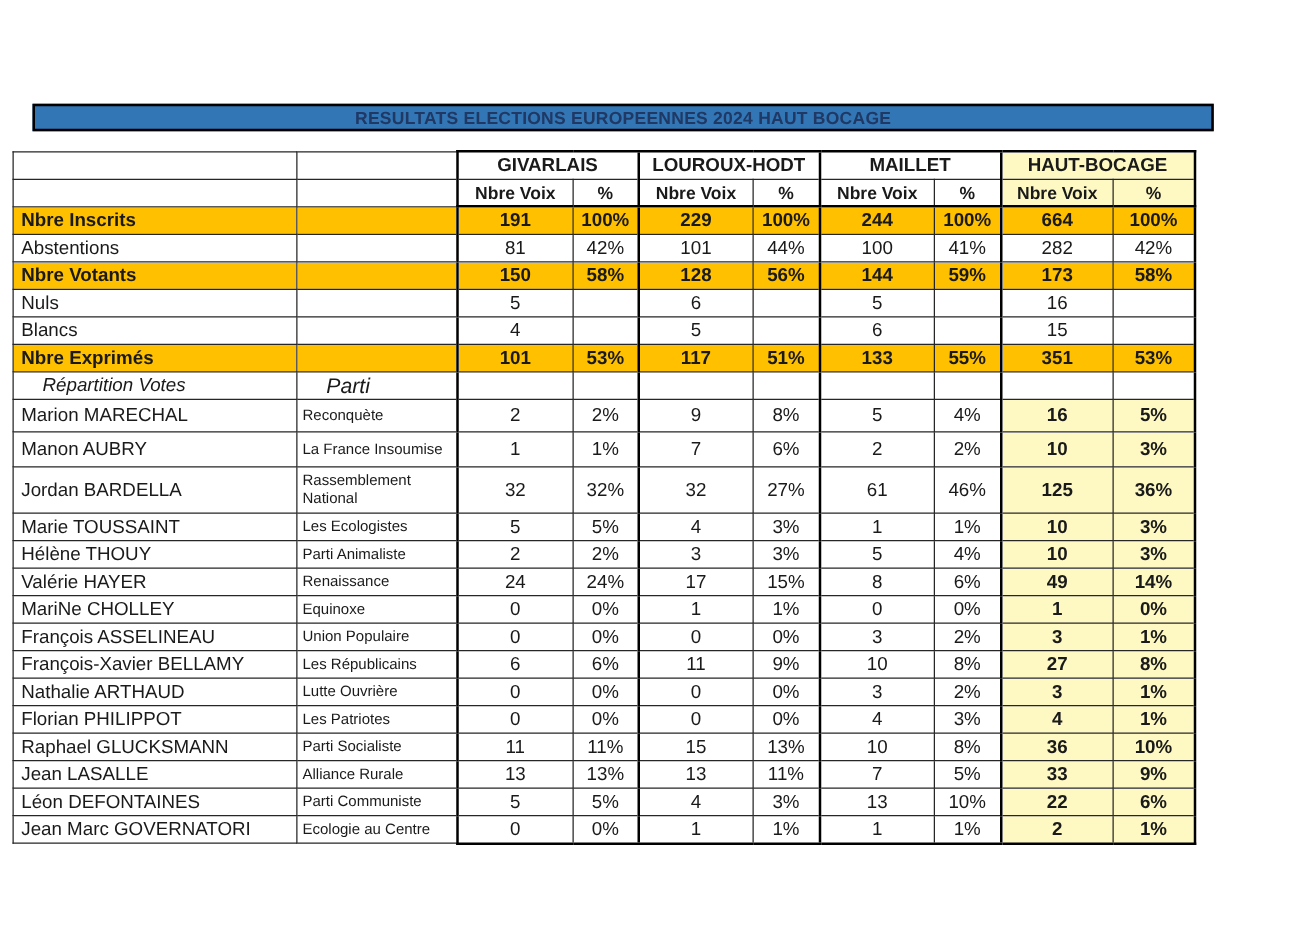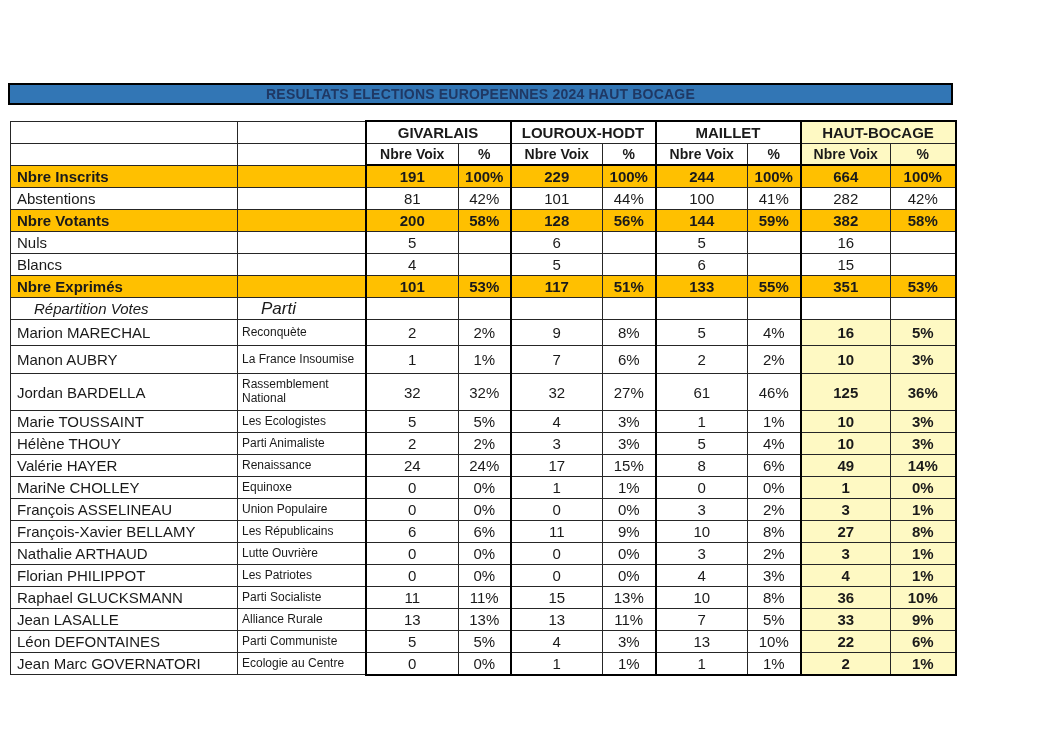--- a/index.html
+++ b/index.html
@@ -1,21 +1,21 @@
 <!DOCTYPE html>
 <html><head>
 <meta charset="utf-8">
 <style>
   html,body{margin:0;padding:0;}
   body{
     width:1050px;height:742px;background:#ffffff;position:relative;overflow:hidden;
     font-family:"Liberation Sans",sans-serif;color:#1a1a1a;
   }
   .title-bar{
-    position:absolute;left:8px;top:83px;width:945px;height:22px;box-sizing:border-box;
+    position:absolute;left:26px;top:83px;width:945px;height:22px;box-sizing:border-box;
     background:#3276B5;border:2px solid #000;color:#1F3864;
     font-weight:bold;font-size:14px;line-height:18px;text-align:center;
     letter-spacing:.2px;
   }
   table.results{
     position:absolute;left:10px;top:120px;width:945px;
     border-collapse:collapse;table-layout:fixed;
   }
   td,th{
     border:1px solid #262626;padding:0 4px;overflow:hidden;white-space:nowrap;
@@ -108,27 +108,27 @@
         <td class="v g-start">101</td>
         <td class="v">44%</td>
         <td class="v g-start">100</td>
         <td class="v">41%</td>
         <td class="v g-start">282</td>
         <td class="v g-end">42%</td>
       </tr>
       <tr class="gold">
         <td class="lbl">Nbre Votants</td>
         <td class="party"></td>
-        <td class="v g-start">200</td>
+        <td class="v g-start">150</td>
         <td class="v">58%</td>
         <td class="v g-start">128</td>
         <td class="v">56%</td>
         <td class="v g-start">144</td>
         <td class="v">59%</td>
-        <td class="v g-start">382</td>
+        <td class="v g-start">173</td>
         <td class="v g-end">58%</td>
       </tr>
       <tr class="plain">
         <td class="lbl">Nuls</td>
         <td class="party"></td>
         <td class="v g-start">5</td>
         <td class="v"></td>
         <td class="v g-start">6</td>
         <td class="v"></td>
         <td class="v g-start">5</td>

